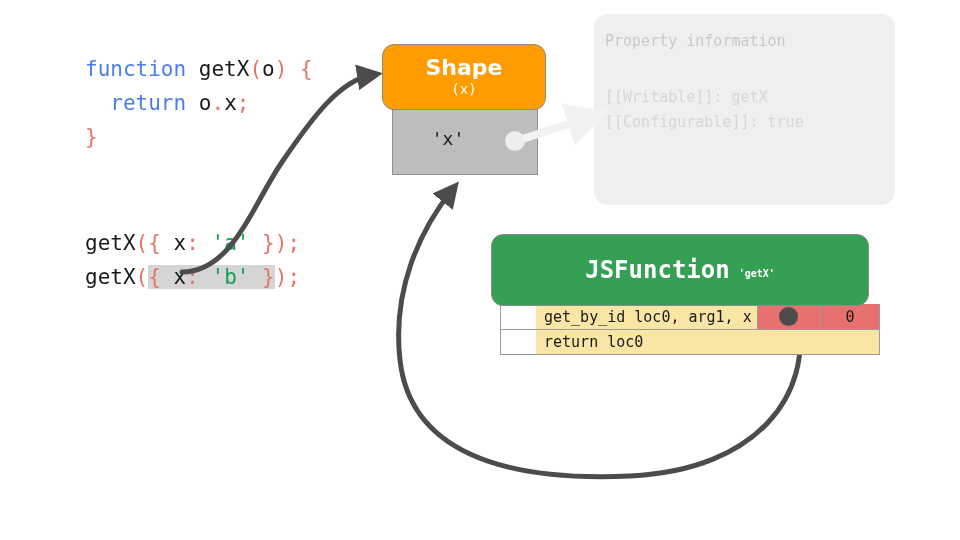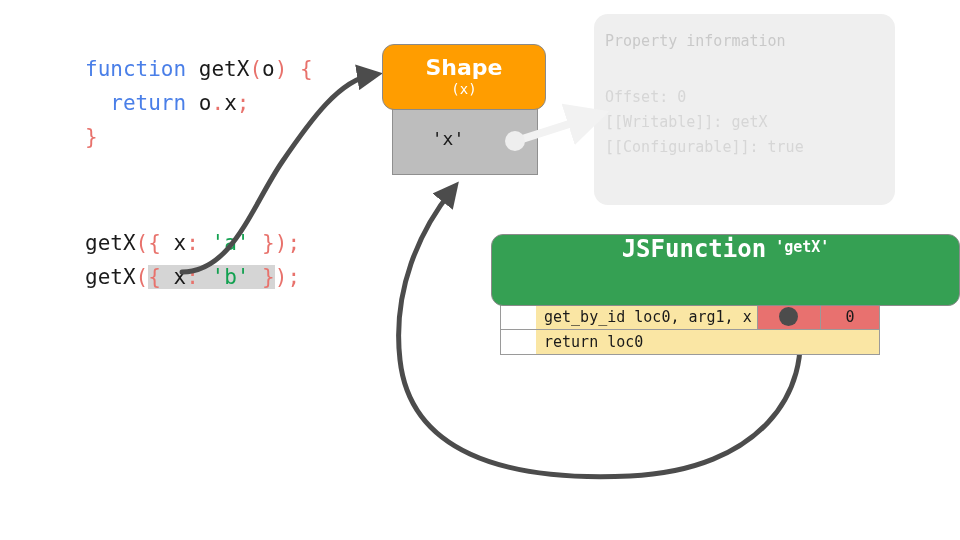--- a/index.html
+++ b/index.html
@@ -113,40 +113,41 @@
     font-family: "DejaVu Sans Mono", monospace;
     font-size: 15px;
     line-height: 25px;
     color: #d6d6d6;
     white-space: pre;
   }
 
   
   #jsfunc-header {
     left: 491px; top: 234px;
-    width: 469px; height: 72px;
+    width: 378px; height: 72px;
     background: #35a053;
     border: 1.5px solid #8a8a8a;
     border-radius: 12px;
     box-sizing: border-box;
     display: flex;
+    align-items: center;
     justify-content: center;
     z-index: 5;
   }
   #jsfunc-title {
     color: #ffffff;
     font-family: "DejaVu Sans Mono", monospace;
     font-weight: bold;
     font-size: 24px;
   }
   #jsfunc-name {
     color: #ffffff;
     font-family: "DejaVu Sans Mono", monospace;
     font-weight: bold;
-    font-size: 15px;
+    font-size: 10px;
     margin-left: 9px;
     position: relative;
     top: 3px;
   }
   #bytecode {
     left: 500px; top: 304px;
     width: 380px;
     z-index: 3;
     border: 1.5px solid #9a9a9a;
     border-top: none;
@@ -221,21 +222,21 @@
       </marker>
     </defs>
 
     <path d="M182,272 C232,272 252,206 282,162 C312,118 340,80 372,75" fill="none" stroke="#4c4c4c" stroke-width="5" stroke-linecap="round" marker-end="url(#head-dark)"></path>
 
     <path d="M798,318 C812,392 760,470 630,476 C500,482 410,450 400,360 C392,290 420,230 452,190" fill="none" stroke="#4c4c4c" stroke-width="5" stroke-linecap="round" marker-end="url(#head-dark)"></path>
   </svg>
 
   <div class="abs" id="prop-panel">
     <div id="prop-panel-title">Property information</div>
-    <div id="prop-panel-lines"><div>Offset: 0</div><div>[[Writable]]: getX</div><div>[[Configurable]]: true</div></div>
+    <div id="prop-panel-lines"><div>[[Writable]]: getX</div><div>[[Configurable]]: true</div></div>
   </div>
 
   <div class="abs" id="shape-body"></div>
   <div class="abs" id="shape-prop-label">'x'</div>
 
   <svg class="overlay" id="arrows-over">
     <path d="M516,141 L588,118" fill="none" stroke="#f2f2f2" stroke-width="8" stroke-linecap="round" marker-end="url(#head-white)"></path>
   </svg>
 
   <div class="abs" id="shape-prop-dot"></div>

